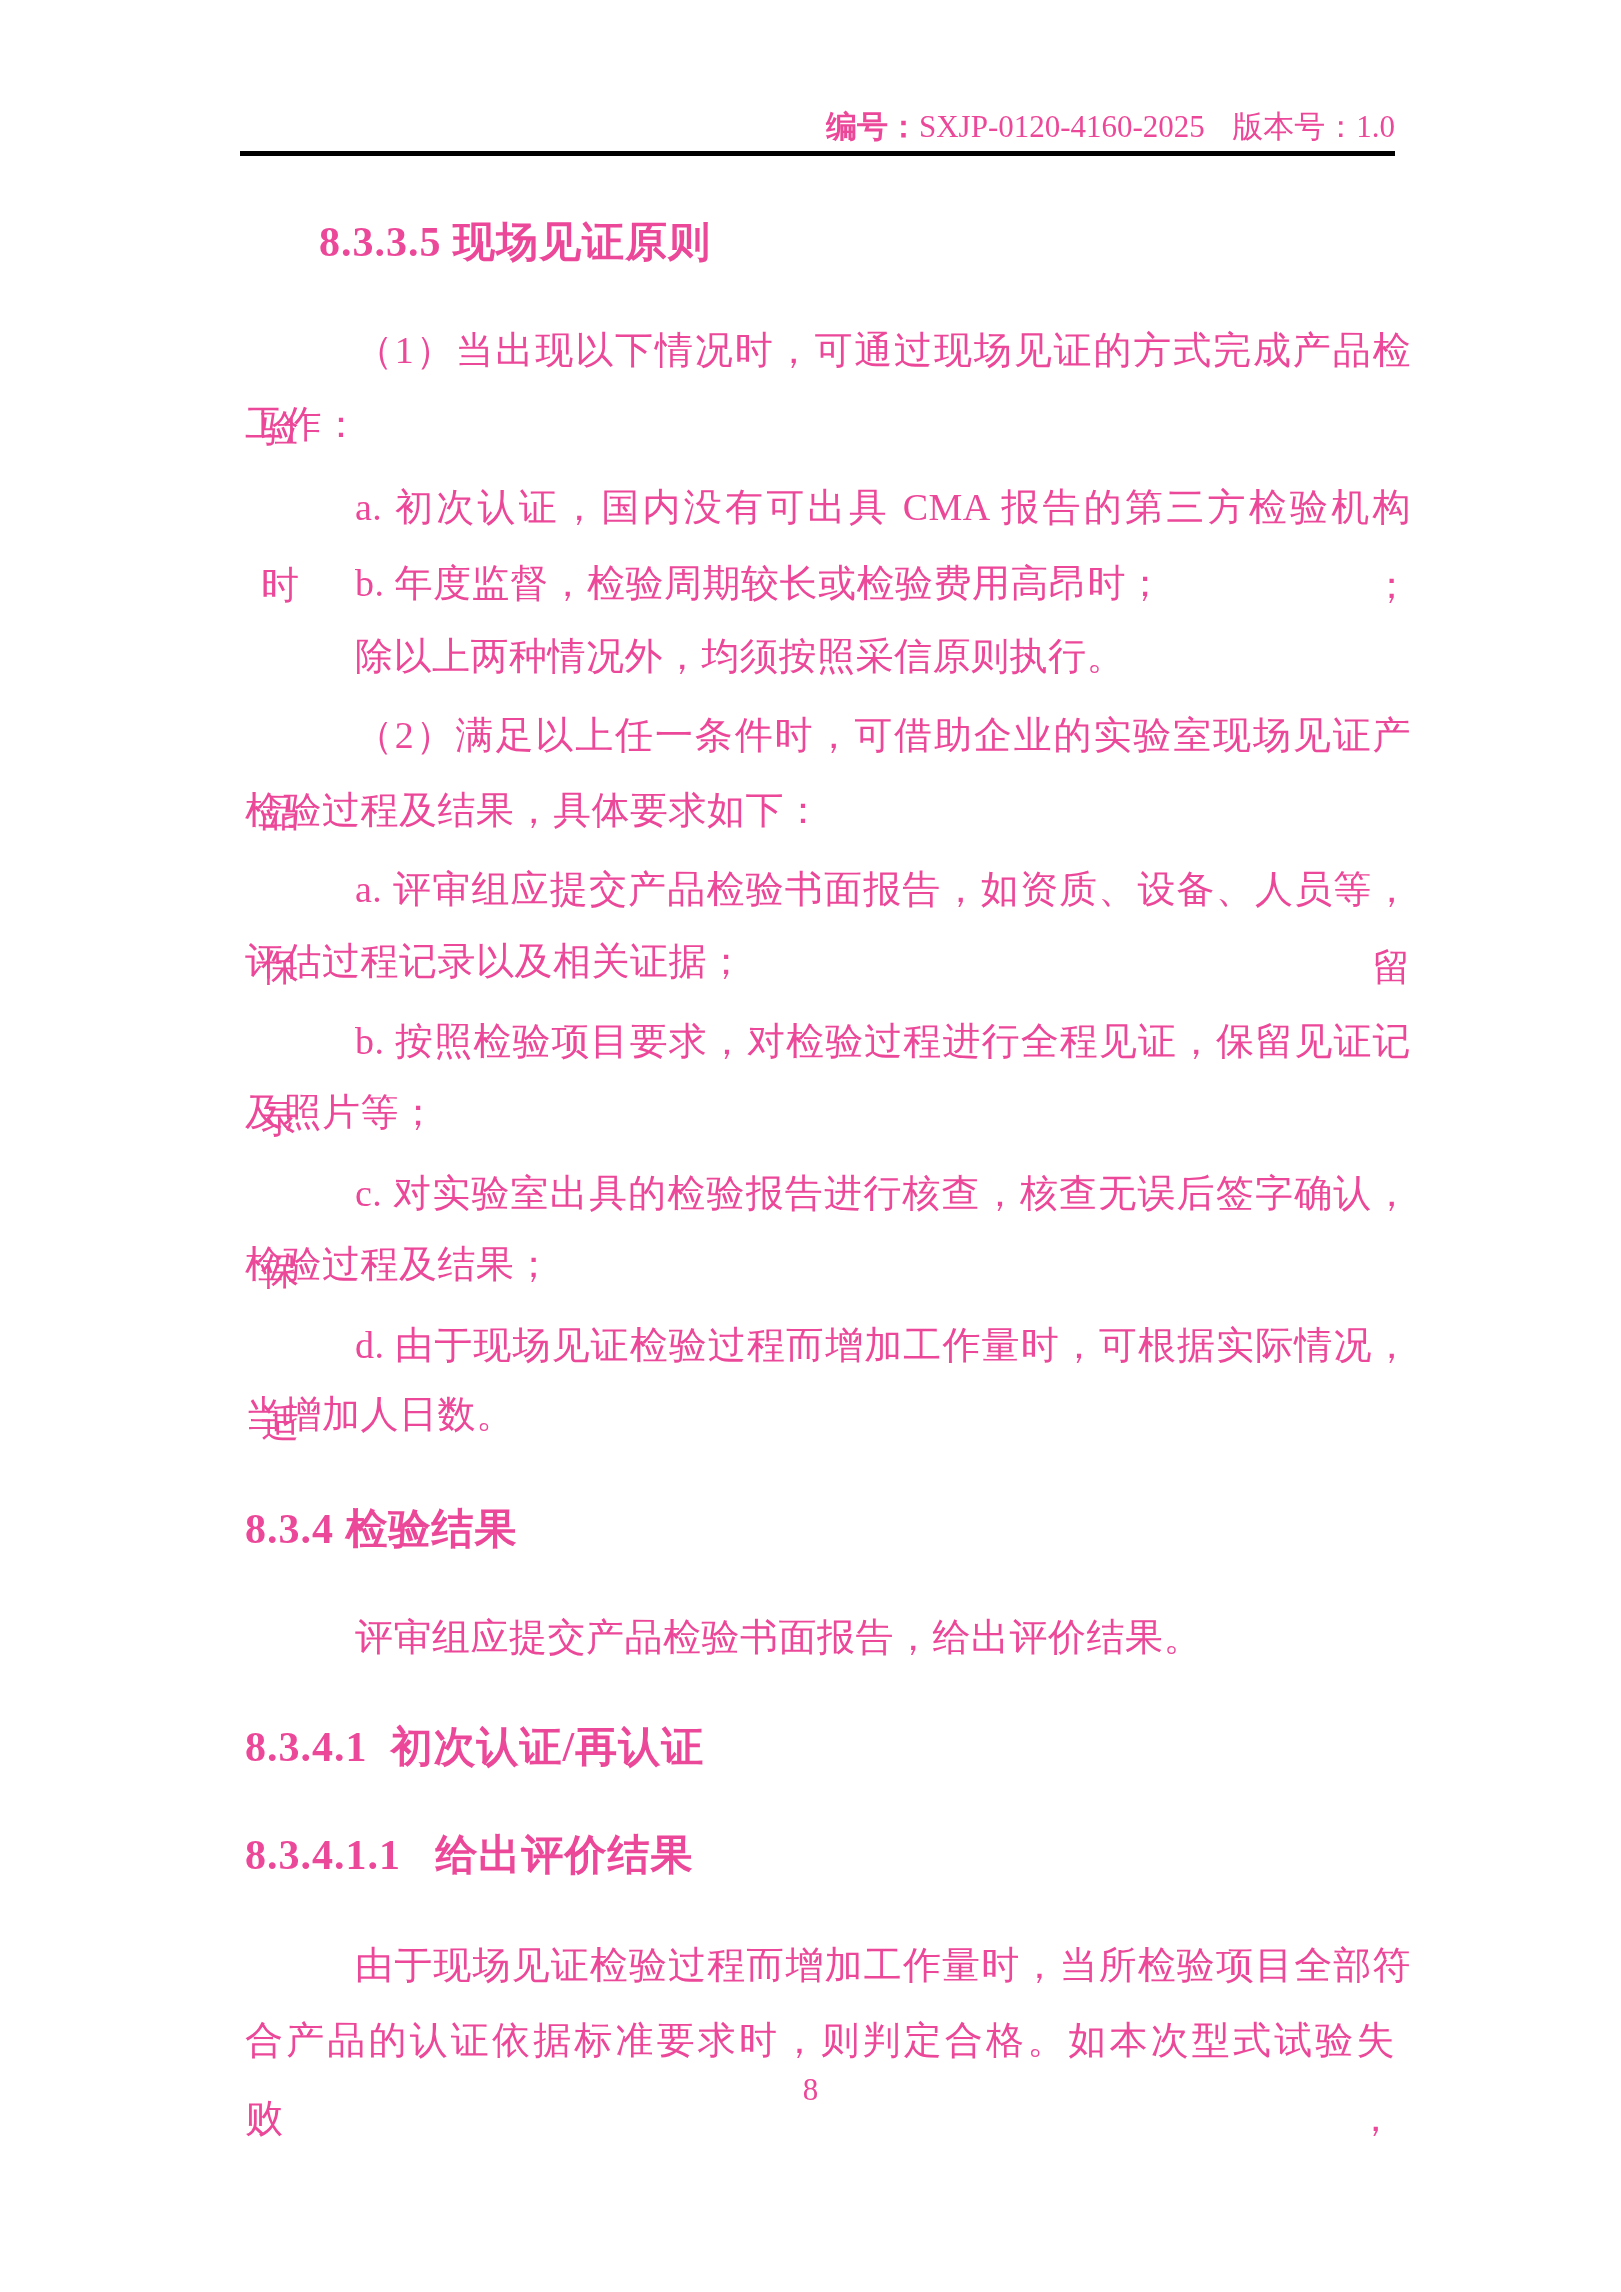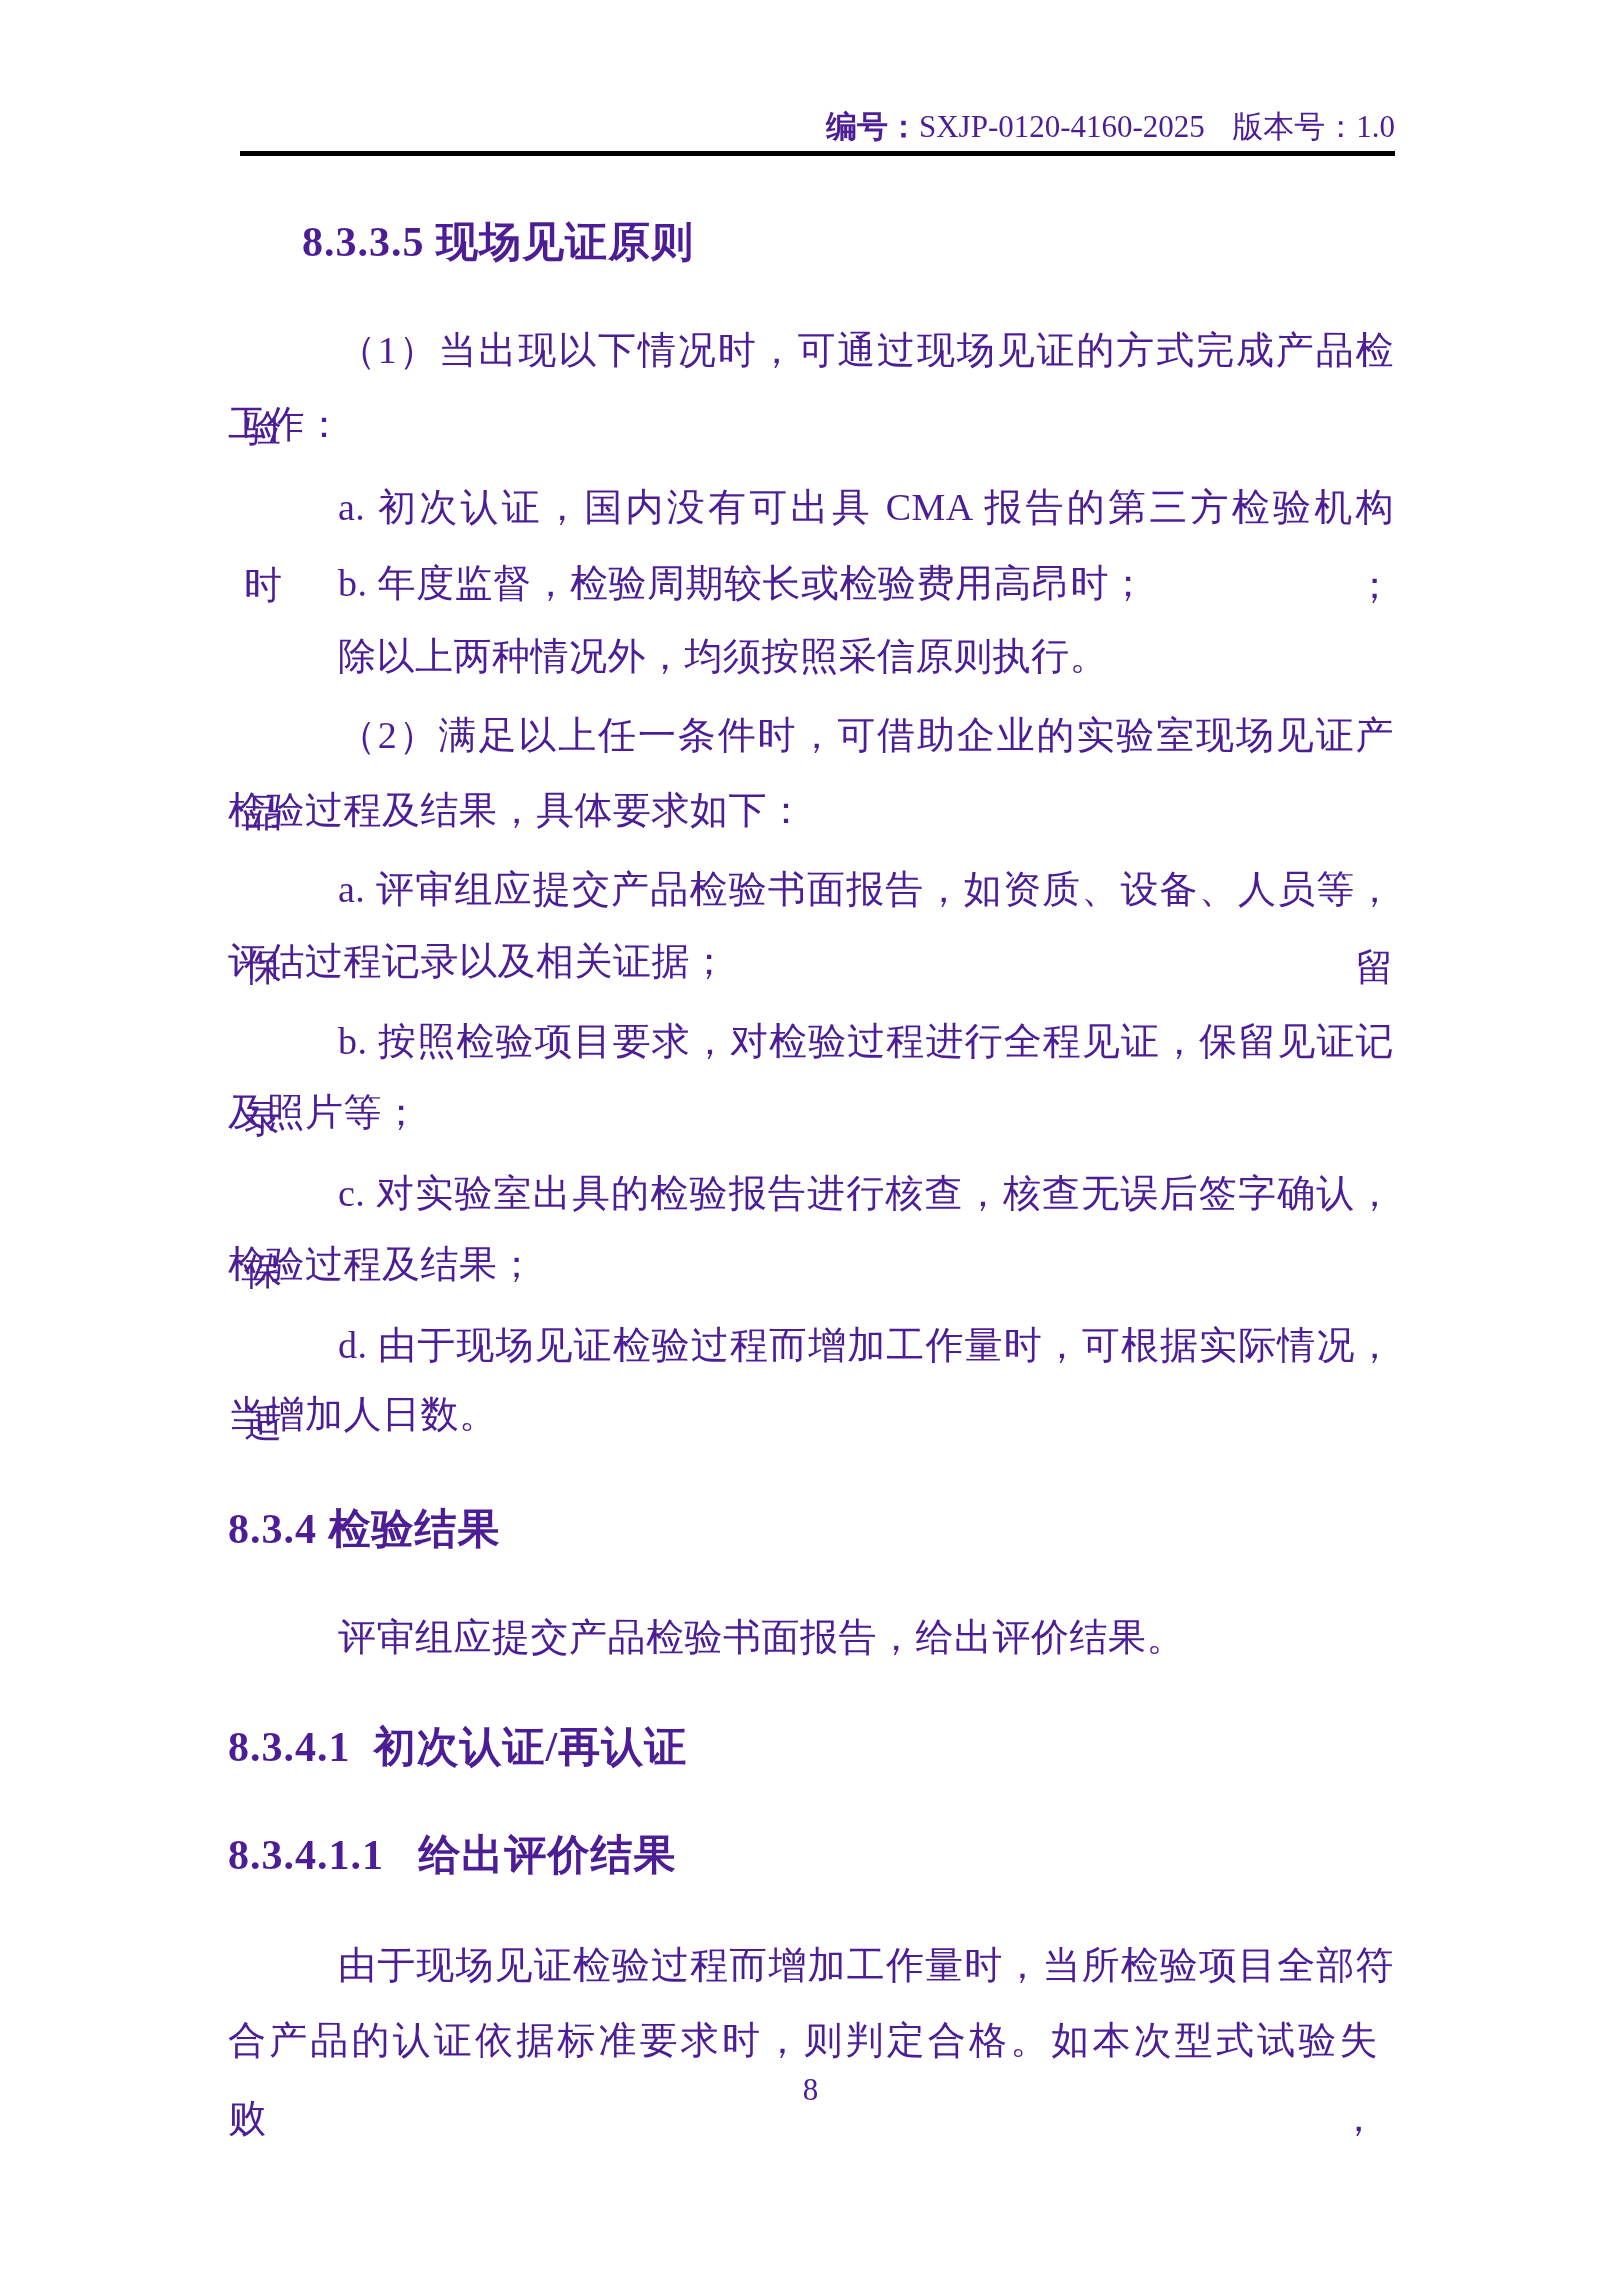--- a/index.html
+++ b/index.html
@@ -2,21 +2,21 @@
 <html><head>
 <meta charset="utf-8">
 <style>
   html, body { margin: 0; padding: 0; background: #e8e8e8; }
   .page {
     position: relative;
     width: 1621px;
     height: 2293px;
     margin: 0 auto;
     background: #ffffff;
-    color: #4c1d95;
+    color: #ec4899;
     font-family: "Liberation Serif", "DejaVu Serif", serif;
     overflow: hidden;
   }
   .header-meta {
     position: absolute;
     top: 106px;
     right: 226px;
     font-size: 31px;
     line-height: 41px;
     white-space: pre;
@@ -26,21 +26,21 @@
   .header-rule {
     position: absolute;
     left: 240px;
     top: 151px;
     width: 1155px;
     height: 4.9px;
     background: #000000;
   }
   .line {
     position: absolute;
-    left: 228px;
+    left: 245px;
     width: 1150px;
     height: 78px;
     font-size: 38px;
     line-height: 78px;
     white-space: pre-wrap;
     letter-spacing: 0.5px;
   }
   .indent { text-indent: 94px; margin-left: 16px; }
   .fill { text-align: justify; text-align-last: justify; }
   .heading { font-weight: bold; font-size: 42px; letter-spacing: 1px; }

